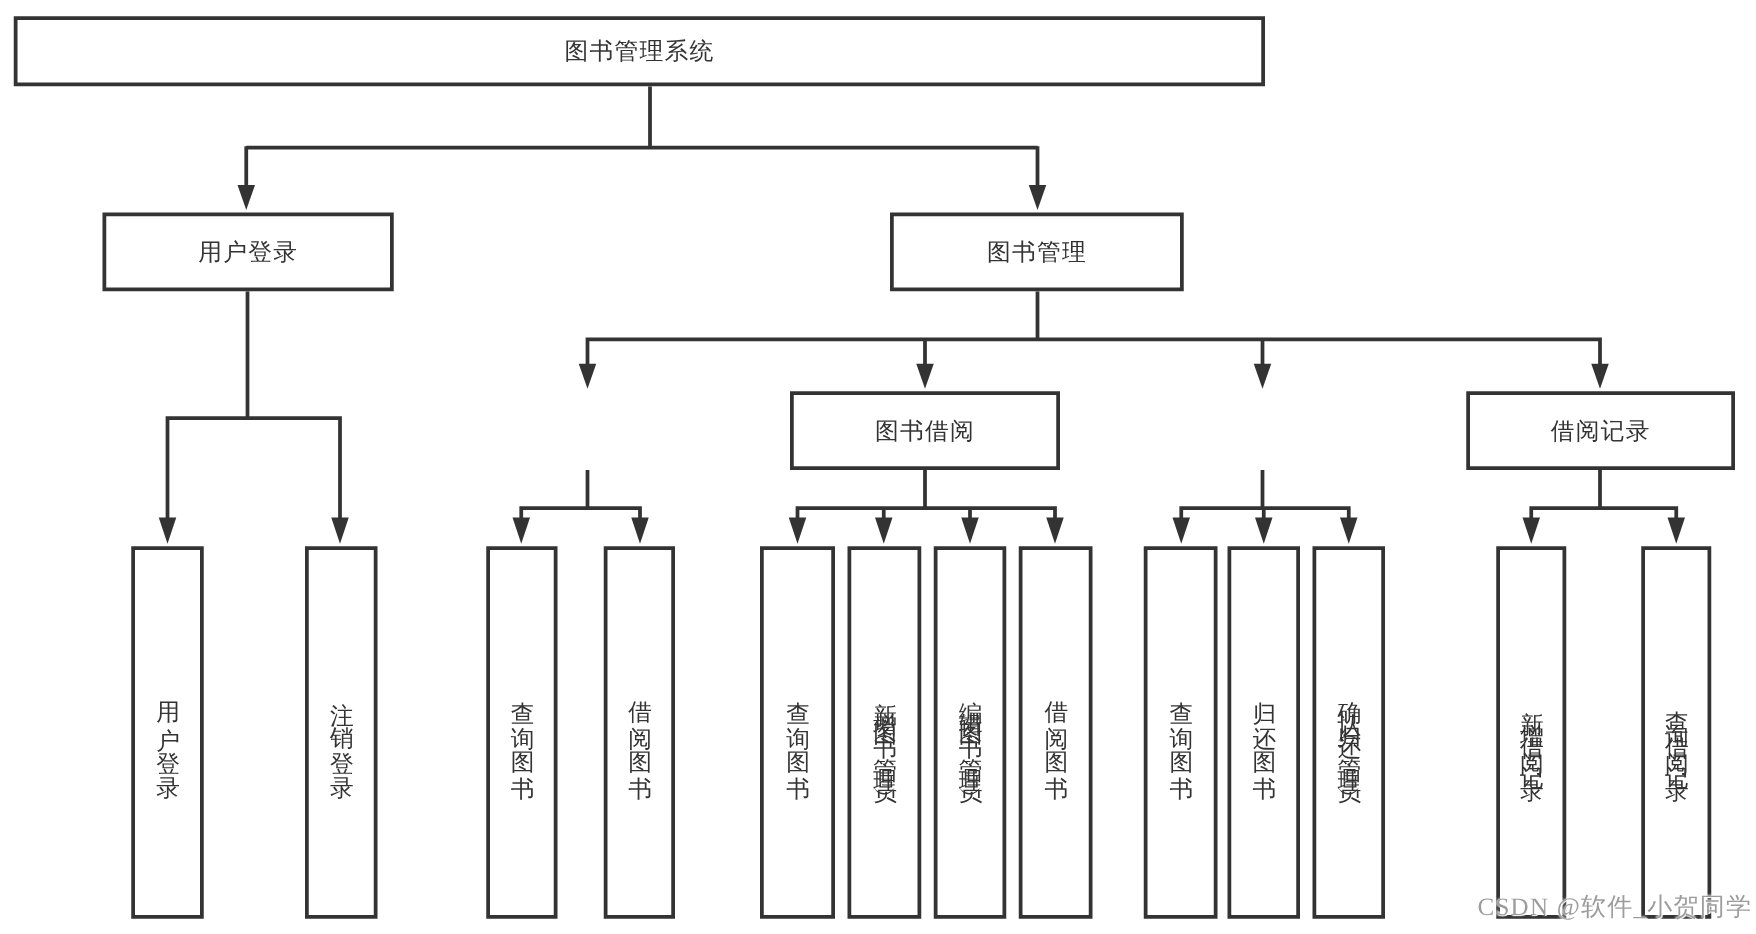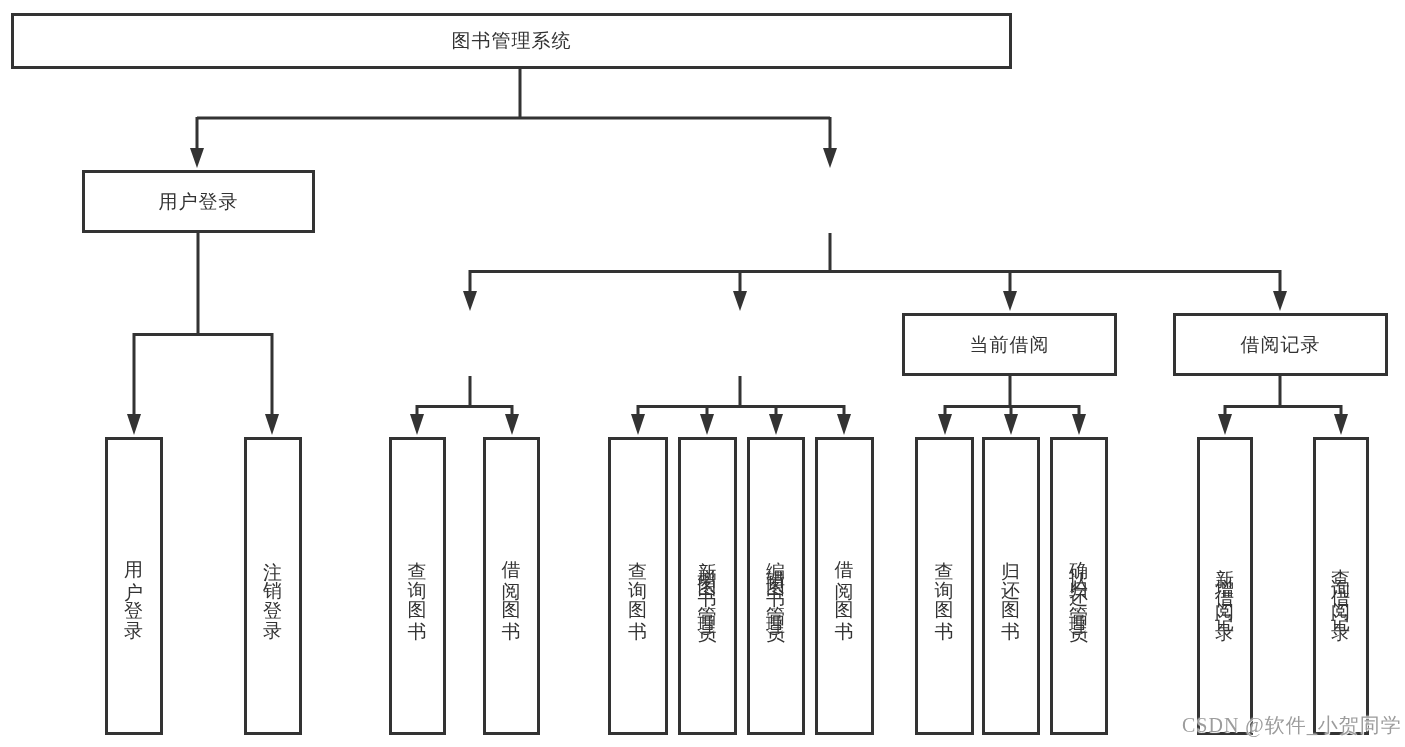--- a/index.html
+++ b/index.html
@@ -88,22 +88,23 @@
       <polygon points="1072,414 1086,414 1079,435"></polygon>
 
       <polygon points="1218,414 1232,414 1225,435"></polygon>
       <polygon points="1334,414 1348,414 1341,435"></polygon>
     </g>
   </svg>
 
   <div class="node" style="left:11px;top:13px;width:1001px;height:56px;">图书管理系统</div>
 
   <div class="node" style="left:82px;top:170px;width:233px;height:63px;">用户登录</div>
+  <div class="node" style="left:712px;top:170px;width:235px;height:63px;">图书管理</div>
 
-  <div class="node" style="left:902px;top:313px;width:215px;height:63px;">当前借阅</div>
+  <div class="node" style="left:632px;top:313px;width:216px;height:63px;">图书借阅</div>
   <div class="node" style="left:1173px;top:313px;width:215px;height:63px;">借阅记录</div>
 
   <div class="node leaf" style="left:105px;top:437px;width:58px;height:298px;">
     <span class="sp-4">用户登录</span>
   </div>
   <div class="node leaf" style="left:244px;top:437px;width:58px;height:298px;">
     <span class="sp-4">注销登录</span>
   </div>
 
   <div class="node leaf" style="left:389px;top:437px;width:57px;height:298px;">

